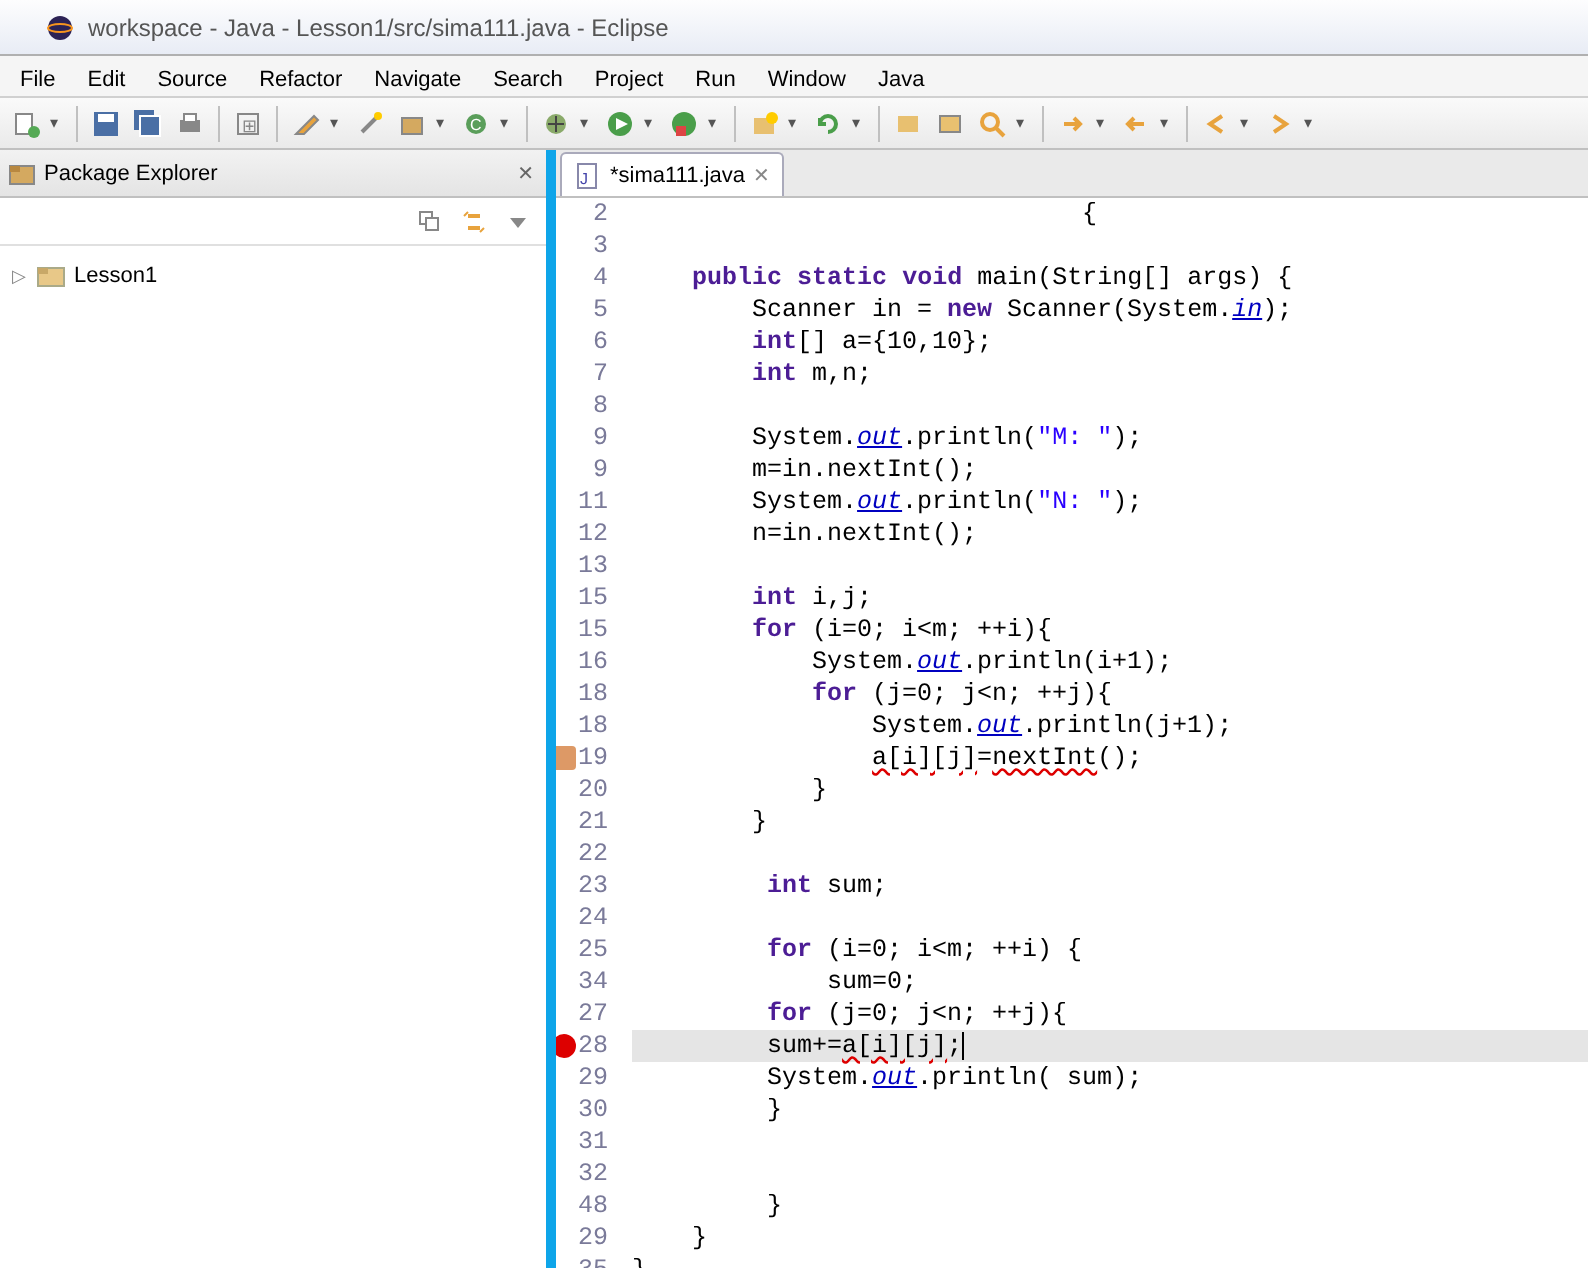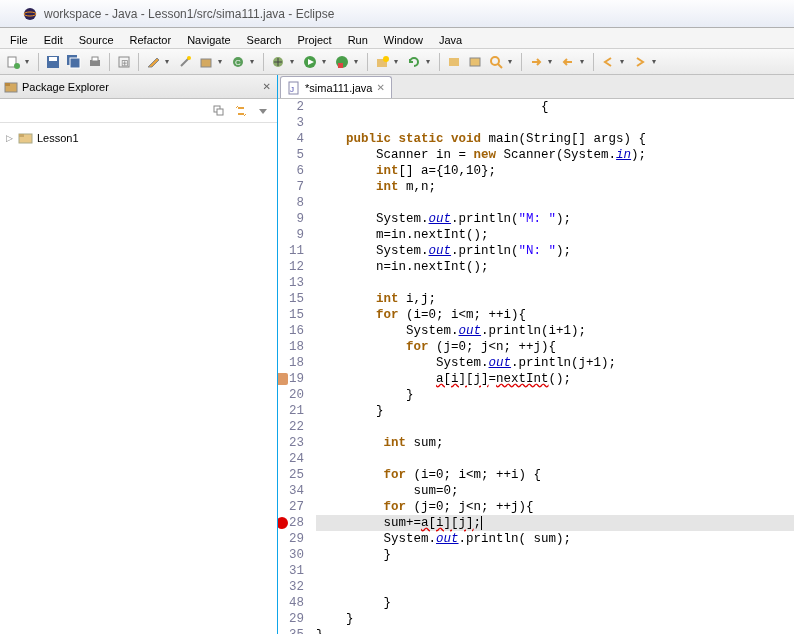--- a/index.html
+++ b/index.html
@@ -12,21 +12,21 @@
 .menubar { height: 21px; background: #f5f5f5; border-bottom: 1px solid #d0d0d0; display: flex; align-items: flex-end; padding: 0 2px; }
 .menubar .menu-item { padding: 2px 8px; cursor: default; }
 
 .toolbar { height: 26px; background: linear-gradient(#fafafa, #eaeaea); border-bottom: 1px solid #c0c0c0; display: flex; align-items: center; padding: 0 4px; gap: 3px; }
 .toolbar .tb-btn { width: 18px; height: 18px; display: flex; align-items: center; justify-content: center; cursor: pointer; border-radius: 2px; }
 .toolbar .sep { width: 1px; height: 18px; background: #c0c0c0; margin: 0 2px; }
 .toolbar .dd { width: 8px; font-size: 8px; color: #555; cursor: pointer; }
 
 .workspace { display: flex; height: calc(100% - 75px); }
 
-.sidebar { width: 278px; background: #fff; border-right: 1px solid #0ea5e9; display: flex; flex-direction: column; }
+.sidebar { width: 278px; background: #fff; border-right: 5px solid #0ea5e9; display: flex; flex-direction: column; }
 .side-header { height: 24px; background: linear-gradient(#f2f2f2, #e4e4e4); border-bottom: 1px solid #c0c0c0; display: flex; align-items: center; padding: 0 4px; }
 .side-header .side-icon { width: 14px; height: 14px; margin-right: 4px; }
 .side-header .side-title { flex: 1; font-size: 11px; }
 .side-header .close-x { font-size: 10px; color: #666; padding: 0 2px; cursor: pointer; }
 .side-toolbar { height: 24px; display: flex; justify-content: flex-end; align-items: center; padding: 0 6px; gap: 6px; border-bottom: 1px solid #e0e0e0; }
 .side-toolbar .st-btn { width: 16px; height: 16px; cursor: pointer; display:flex; align-items:center; justify-content:center; }
 .tree { padding: 6px; }
 .tree-item { display: flex; align-items: center; padding: 2px 0; cursor: pointer; }
 .tree-item .expand { width: 12px; color: #888; font-size: 9px; }
 .tree-item .folder-icon { width: 16px; height: 14px; margin-right: 3px; }
@@ -36,21 +36,21 @@
 .editor-tab { height: 22px; background: #fff; border: 1px solid #aab; border-bottom: none; border-radius: 3px 3px 0 0; display: flex; align-items: center; padding: 0 6px; gap: 4px; font-size: 11px; }
 .editor-tab .close-x { font-size: 10px; color: #888; cursor: pointer; }
 
 .code-container { flex: 1; display: flex; overflow: auto; font-family: Consolas, "Courier New", monospace; font-size: 12.5px; line-height: 16px; }
 .gutter { width: 32px; background: #fff; color: #7a7a99; text-align: right; padding-right: 6px; border-right: none; user-select: none; }
 .gutter .ln { height: 16px; position: relative; }
 .gutter .err::before { content: ""; position: absolute; left: -2px; top: 2px; width: 12px; height: 12px; background: #d00; border-radius: 50%; }
 .gutter .err2::before { content: ""; position: absolute; left: -2px; top: 2px; width: 12px; height: 12px; background: #d96; border-radius: 2px; }
 .code { flex: 1; padding-left: 6px; white-space: pre; color: #000; }
 .code .line { height: 16px; }
-.code .kw { color: #a16207; font-weight: bold; }
+.code .kw { color: #4c1d95; font-weight: bold; }
 .code .str { color: #2a00ff; }
 .code .fld { color: #0000c0; font-style: italic; text-decoration: underline; }
 .code .ul { text-decoration: underline; text-decoration-style: wavy; text-decoration-color: #d00; }
 .code .hl { background: #e5e5e5; display: inline-block; width: 100%; }
 .code .caret { border-left: 1px solid #000; }
 
 svg { display: block; }
 </style>
 </head>
 <body>

